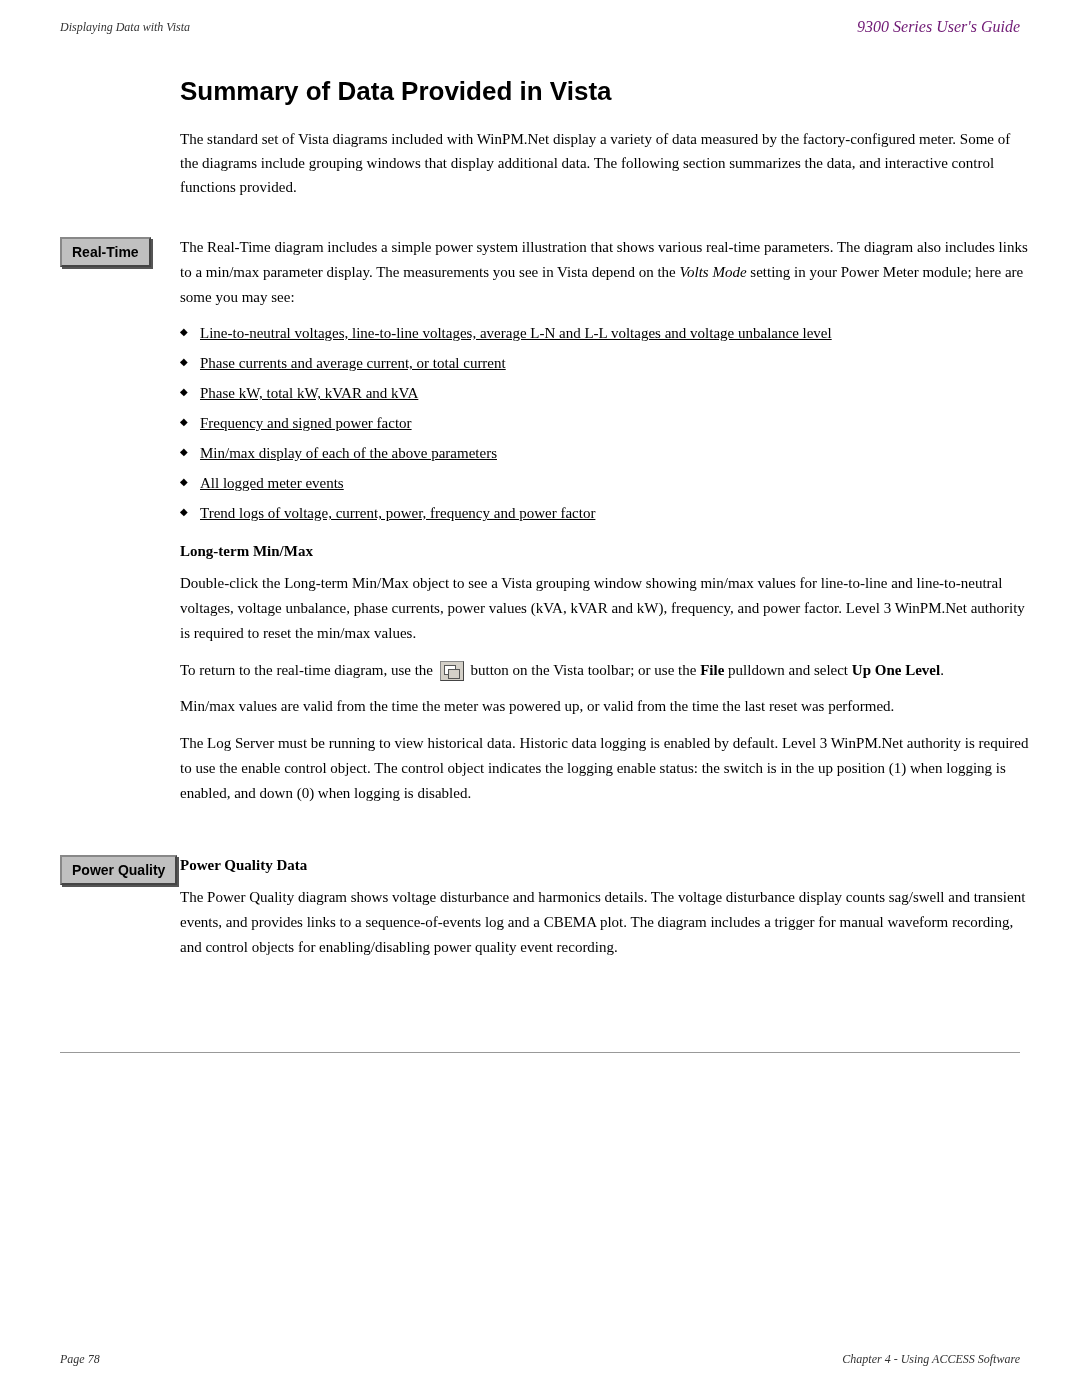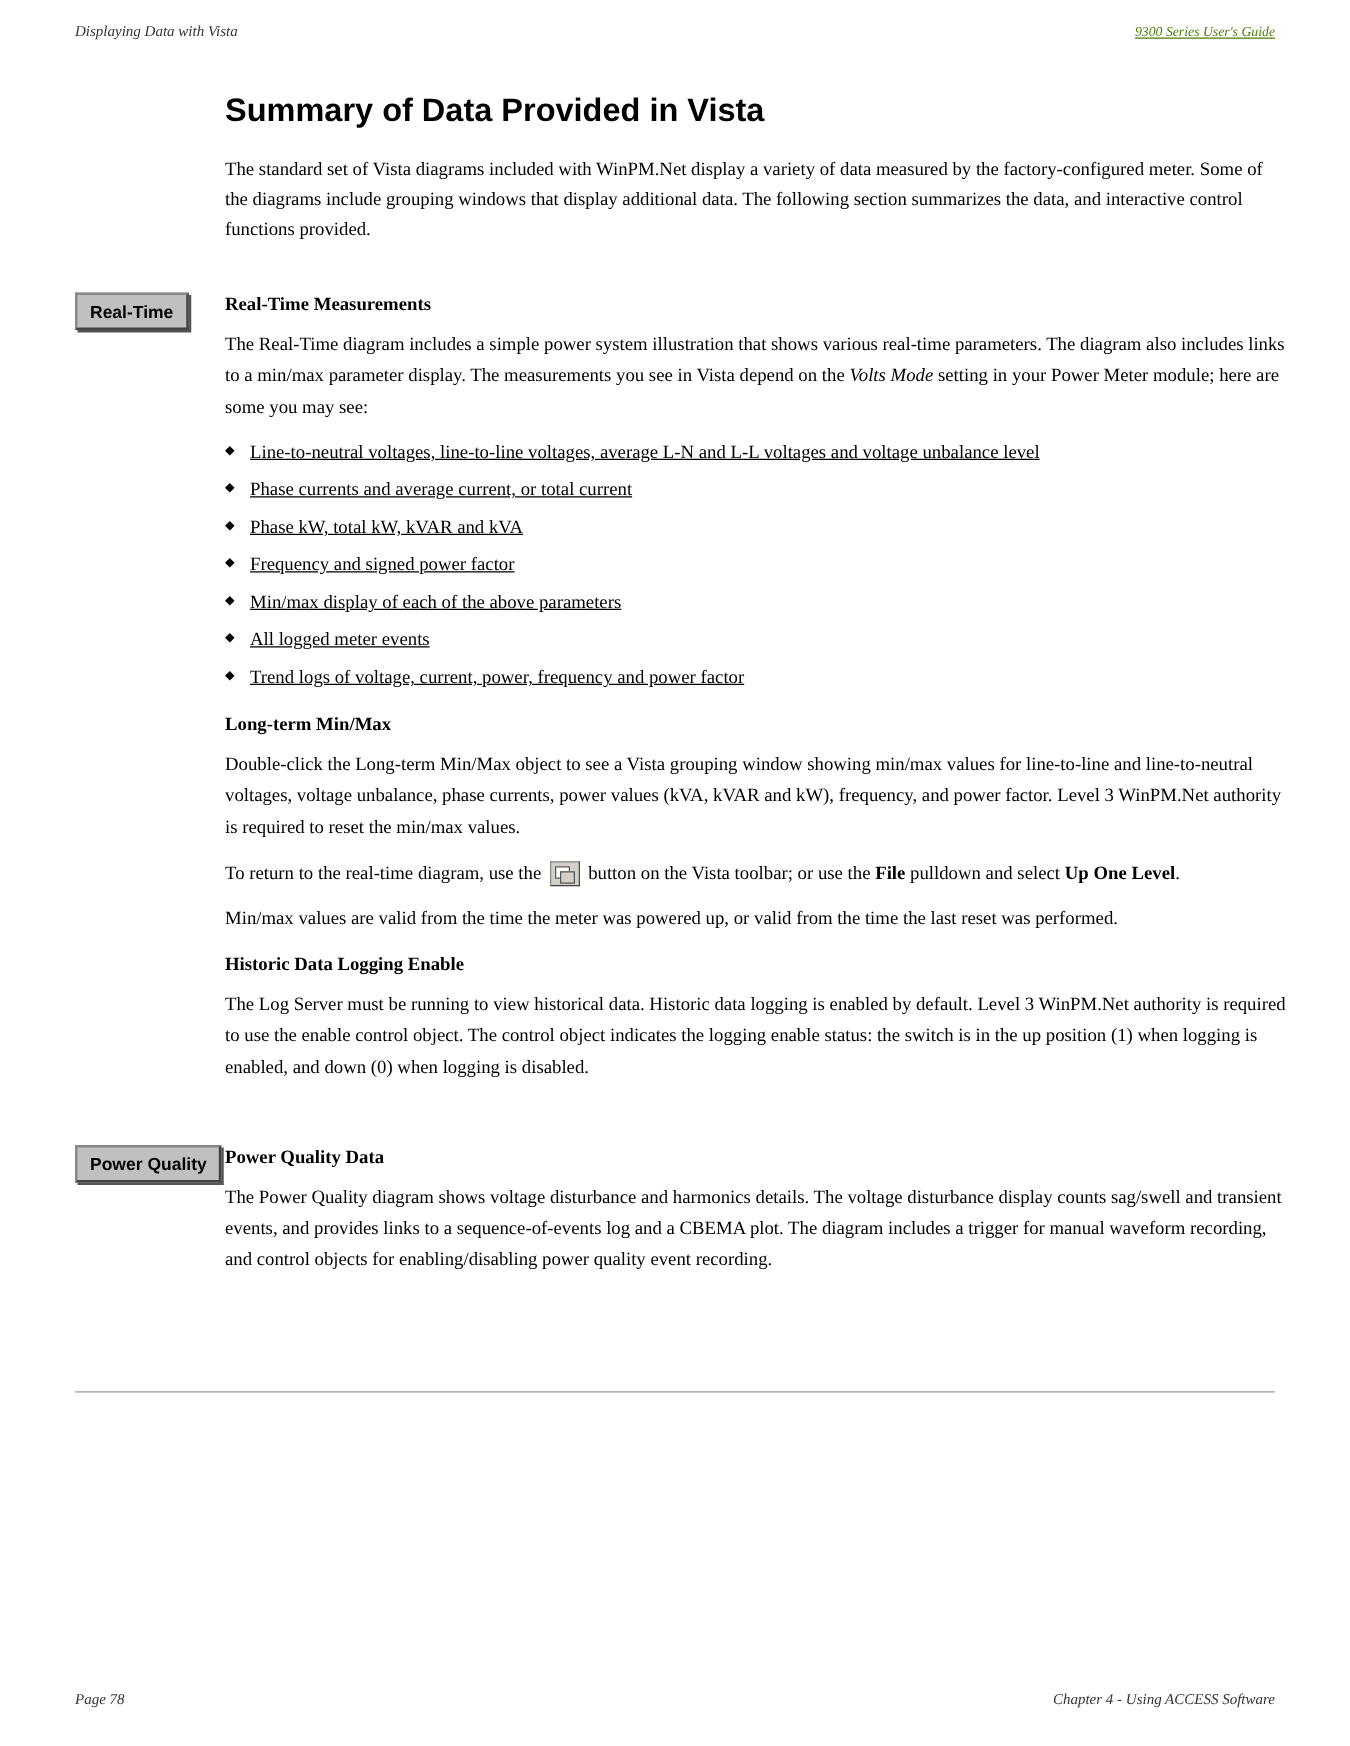--- a/index.html
+++ b/index.html
@@ -26,24 +26,23 @@
       border-bottom: none;
     }
 
     .page-header-left {
       font-size: 12px;
       color: #333;
       font-style: italic;
     }
 
     .page-header-right {
-      font-size: 11px;
-      color: #4d7c0f;
-      font-style: italic;
-      text-decoration: underline;
+      font-size: 16px;
+      color: #701a75;
+      font-style: italic;
     }
 
     .page-content {
       padding: 30px 48px 60px 60px;
       position: relative;
     }
 
     .page-title {
       font-size: 26px;
       font-weight: bold;
@@ -212,21 +211,20 @@
   <h1 class="page-title">Summary of Data Provided in Vista</h1>
 
   <p class="intro-text">The standard set of Vista diagrams included with WinPM.Net display a variety of data measured by the factory-configured meter. Some of the diagrams include grouping windows that display additional data. The following section summarizes the data, and interactive control functions provided.</p>
 
   <div class="section">
     <div class="section-label-area">
       <div class="sidebar-button">Real-Time</div>
     </div>
     <div class="section-body">
 
-      <div class="subsection-heading">Real-Time Measurements</div>
       <p class="subsection-text">
         The Real-Time diagram includes a simple power system illustration that shows various real-time parameters. The diagram also includes links to a min/max parameter display. The measurements you see in Vista depend on the <span class="italic-text">Volts Mode</span> setting in your Power Meter module; here are some you may see:
       </p>
       <ul class="bullet-list">
         <li>Line-to-neutral voltages, line-to-line voltages, average L-N and L-L voltages and voltage unbalance level</li>
         <li>Phase currents and average current, or total current</li>
         <li>Phase kW, total kW, kVAR and kVA</li>
         <li>Frequency and signed power factor</li>
         <li>Min/max display of each of the above parameters</li>
         <li>All logged meter events</li>
@@ -239,21 +237,20 @@
       </p>
       <p class="subsection-text">
         To return to the real-time diagram, use the
         <span class="toolbar-icon"></span>
         button on the Vista toolbar; or use the <span class="bold-text">File</span> pulldown and select <span class="bold-text">Up One Level</span>.
       </p>
       <p class="subsection-text">
         Min/max values are valid from the time the meter was powered up, or valid from the time the last reset was performed.
       </p>
 
-      <div class="sub-heading">Historic Data Logging Enable</div>
       <p class="subsection-text">
         The Log Server must be running to view historical data. Historic data logging is enabled by default. Level 3 WinPM.Net authority is required to use the enable control object. The control object indicates the logging enable status: the switch is in the up position (1) when logging is enabled, and down (0) when logging is disabled.
       </p>
     </div>
   </div>
 
   <div class="section">
     <div class="section-label-area">
       <div class="sidebar-button">Power Quality</div>
     </div>

